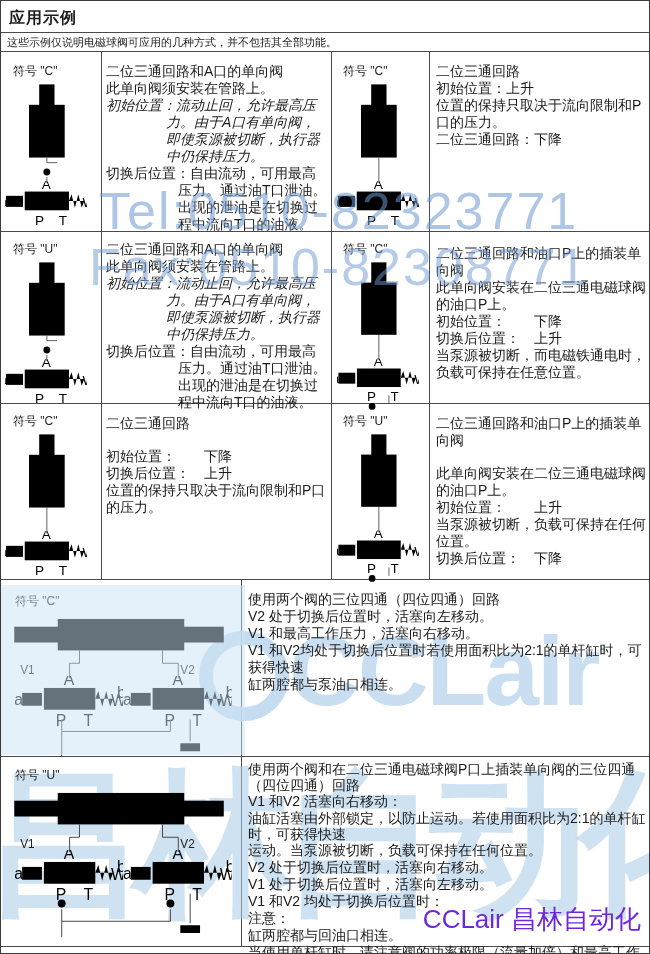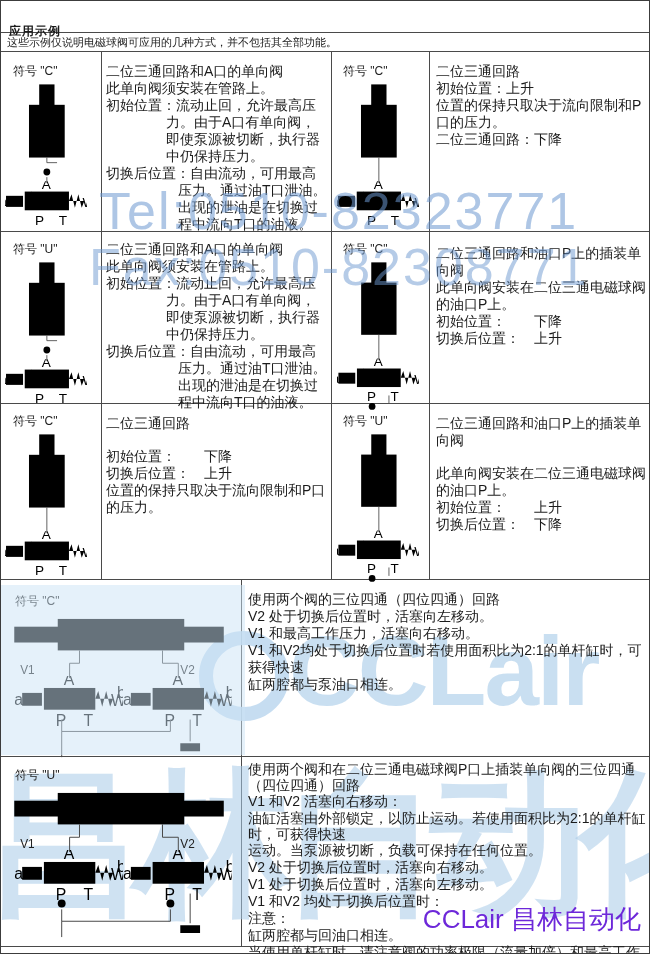--- a/index.html
+++ b/index.html
@@ -5,27 +5,27 @@
   html,body{margin:0;padding:0;background:#e8e8e8;}
   .page{
     position:relative;width:650px;height:954px;margin:0 auto;
     background:#ffffff;border:1px solid #3c3c3c;box-sizing:border-box;
     overflow:hidden;
     font-family:"Liberation Sans","DejaVu Sans",sans-serif;
     color:#1b1b1b;
   }
   .hline{position:absolute;left:0;width:650px;height:1px;background:#4a4a4a;}
   .vline{position:absolute;width:1px;background:#4a4a4a;}
-  .title{position:absolute;left:8px;top:22px;font-size:12px;font-weight:bold;letter-spacing:1px;z-index:2;}
+  .title{position:absolute;left:8px;top:7px;font-size:16px;font-weight:bold;letter-spacing:1px;z-index:2;}
   .subtitle{position:absolute;left:6px;top:34px;font-size:11px;z-index:2;}
   .symlabel{position:absolute;font-size:12px;z-index:2;color:#222;}
   .cell-text{position:absolute;font-size:14px;line-height:17px;z-index:2;}
   .cell-text .tl{min-height:17px;}
   .tight{line-height:16px;}
-  .hang{padding-left:60px;text-indent:-60px;}
+  .hang{padding-left:60px;text-indent:-60px;font-style:italic;}
   .hang2{padding-left:72px;text-indent:-72px;}
   .gap{margin-top:16px;}
   .diag{position:absolute;z-index:2;}
   .diag line,.diag rect,.diag polyline,.diag path{stroke:#474747;stroke-width:1;fill:none;}
   .diag text{font-family:"Liberation Sans","DejaVu Sans",sans-serif;font-size:9px;fill:#333;}
   .diag text.vt{font-size:12px;fill:#222;}
   
   .wm-cn{
     position:absolute;left:-15px;top:738px;z-index:1;
     font-size:158px;font-weight:bold;letter-spacing:-10px;white-space:nowrap;
@@ -178,20 +178,21 @@
     <line x1="49" y1="90" x2="49" y2="120"></line>
     <use href="#valve32" x="-7" y="118" width="110" height="52"></use>
     <use href="#check" x="33" y="165" width="16" height="16"></use>
     <line x1="61" y1="162" x2="61" y2="172"></line>
   </svg>
   <div class="cell-text" style="left:435px;top:244px;width:210px">
     <div class="tl">二位三通回路和油口P上的插装单向阀</div>
     <div class="tl">此单向阀安装在二位三通电磁球阀的油口P上。</div>
     <div class="tl">初始位置：　　下降</div>
     <div class="tl">切换后位置：　上升</div>
+    <div class="tl">当泵源被切断，而电磁铁通电时，负载可保持在任意位置。</div>
   </div>
 
   <div class="symlabel" style="left:12px;top:412px">符号 "C"</div>
   <svg class="diag" style="left:4px;top:430px" width="82" height="148" viewBox="0 0 96 174">
     <use href="#cylv" x="0" y="0" width="96" height="92"></use>
     <line x1="49" y1="90" x2="49" y2="120"></line>
     <use href="#valve32" x="-7" y="118" width="110" height="52"></use>
   </svg>
   <div class="cell-text" style="left:105px;top:414px;width:222px">
     <div class="tl">二位三通回路</div>
@@ -204,20 +205,21 @@
     <use href="#cylv" x="0" y="0" width="96" height="92"></use>
     <line x1="49" y1="90" x2="49" y2="120"></line>
     <use href="#valve32" x="-7" y="118" width="110" height="52"></use>
     <use href="#check" x="33" y="165" width="16" height="16"></use>
     <line x1="61" y1="162" x2="61" y2="172"></line>
   </svg>
   <div class="cell-text" style="left:435px;top:414px;width:210px">
     <div class="tl">二位三通回路和油口P上的插装单向阀</div>
     <div class="tl gap">此单向阀安装在二位三通电磁球阀的油口P上。</div>
     <div class="tl">初始位置：　　上升</div>
+    <div class="tl">当泵源被切断，负载可保持在任何位置。</div>
     <div class="tl">切换后位置：　下降</div>
   </div>
 
   <div class="symlabel" style="left:14px;top:592px">符号 "C"</div>
   <svg class="diag" style="left:3px;top:600px" width="233" height="168" viewBox="0 0 235 170">
     <use href="#cylh" x="0" y="18" width="235" height="60"></use>
     <text class="vt" x="16" y="74">V1</text>
     <text class="vt" x="178" y="74">V2</text>
     <polyline points="76,50 76,63 66,63 66,78"></polyline>
     <polyline points="160,50 160,63 176,63 176,78"></polyline>

